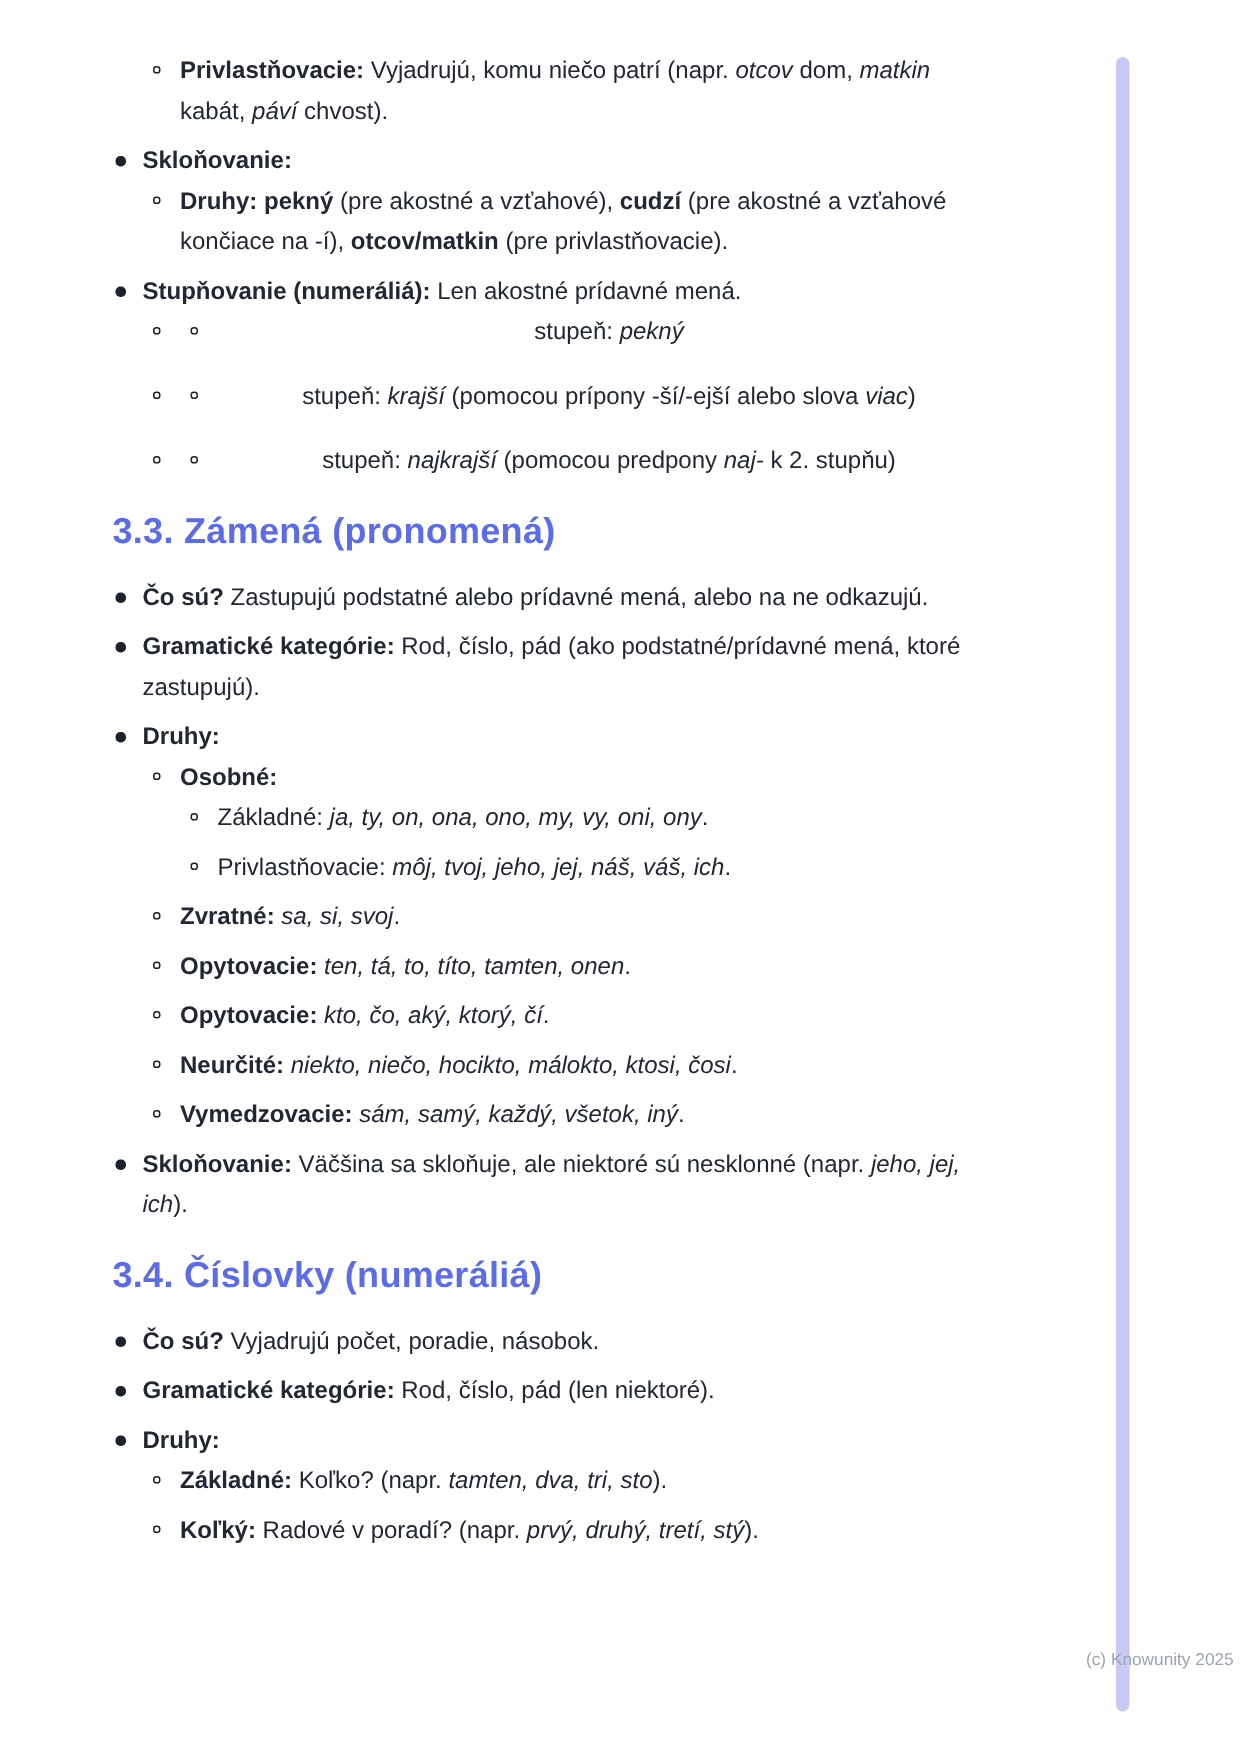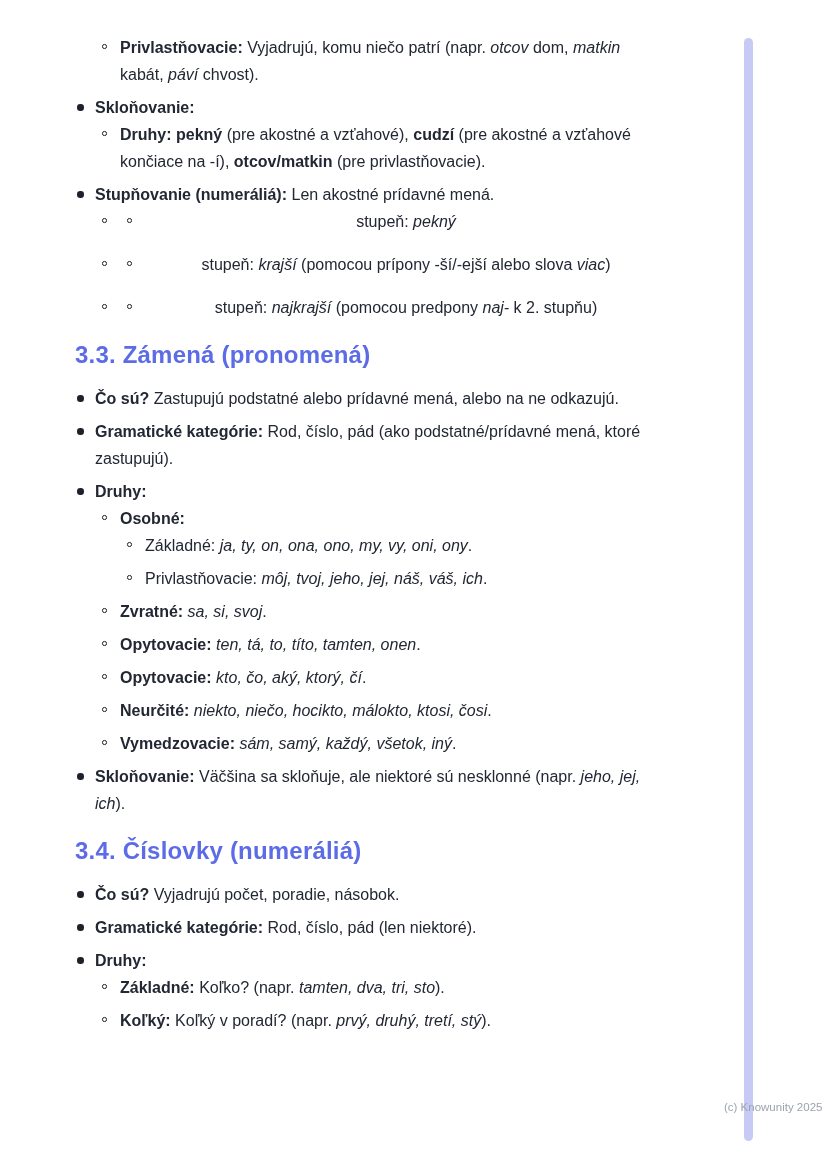--- a/index.html
+++ b/index.html
@@ -228,18 +228,18 @@
       <div class="li l2">
         <span class="marker circle">
           <span class="dot"></span>
         </span>
         <span class="text"><span class="b">Základné:</span><span> Koľko? (napr. </span><span class="i">tamten, dva, tri, sto</span><span>).</span></span>
       </div>
       <div class="li l2">
         <span class="marker circle">
           <span class="dot"></span>
         </span>
-        <span class="text"><span class="b">Koľký:</span><span> Koľký v poradí? (napr. </span><span class="i">prvý, druhý, tretí, stý</span><span>).</span></span>
+        <span class="text"><span class="b">Koľký:</span><span> Radové v poradí? (napr. </span><span class="i">prvý, druhý, tretí, stý</span><span>).</span></span>
       </div>
     </div>
   <div class="scrollbar"></div>
   <div class="footer">(c) Knowunity 2025</div>
 </div>
 
 </body></html>

